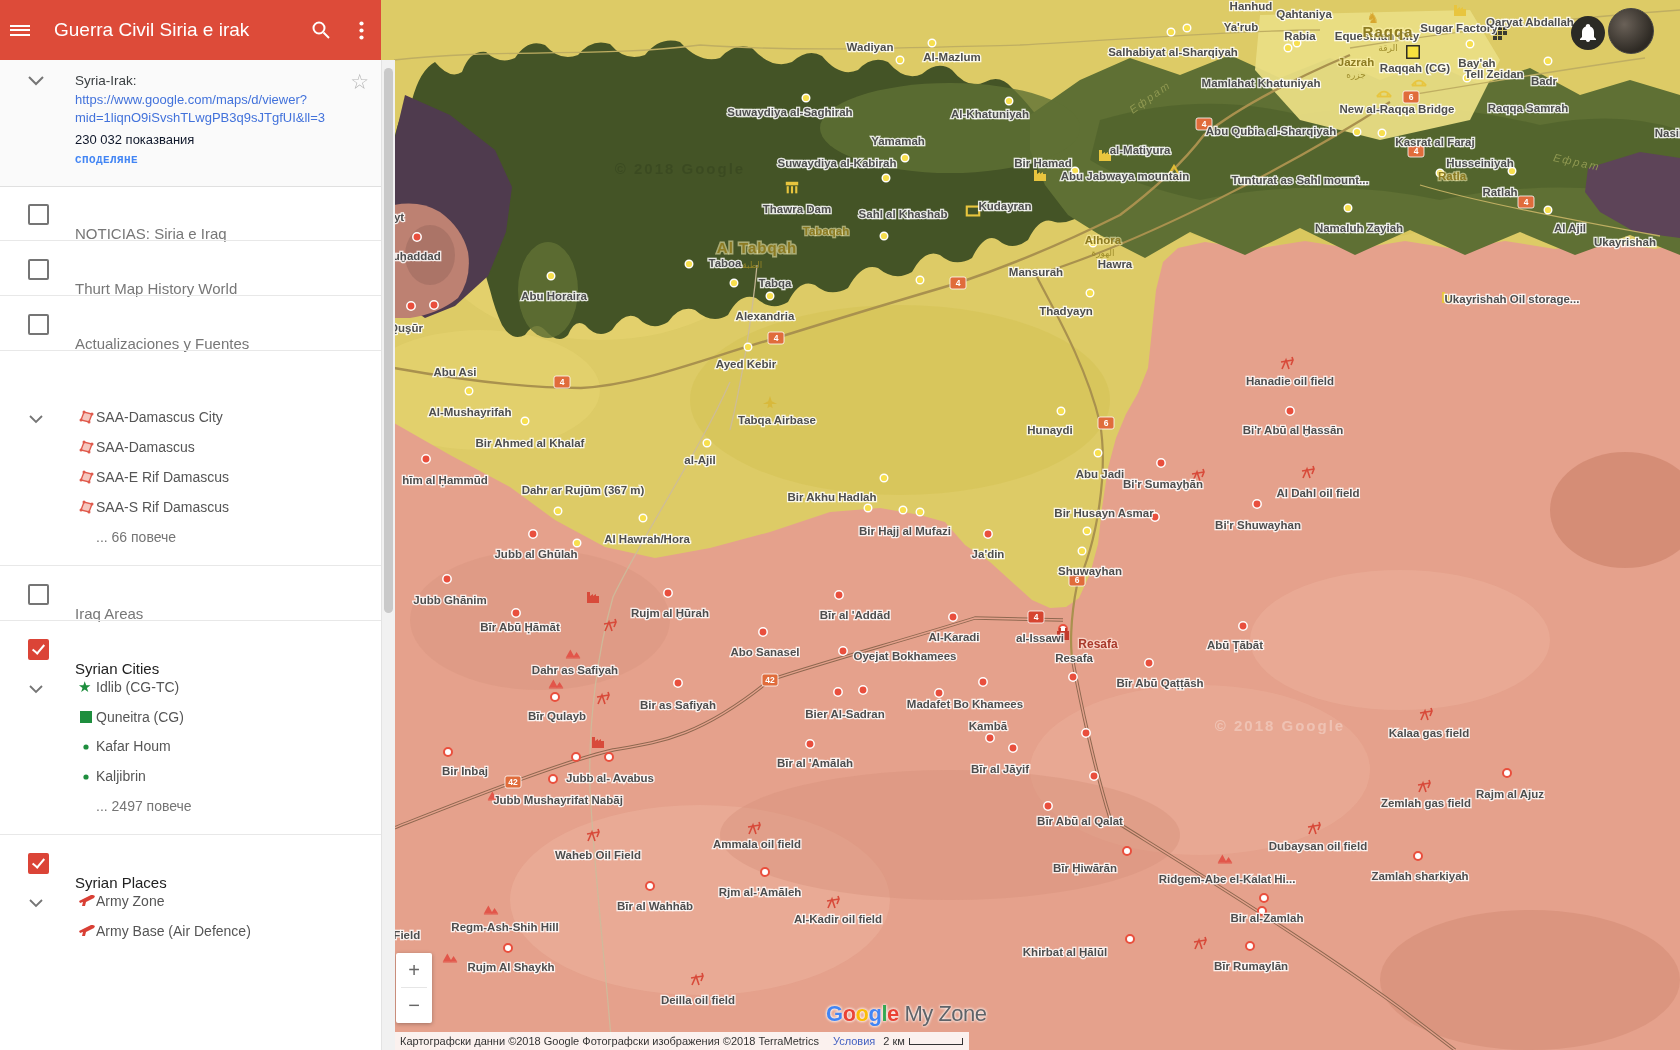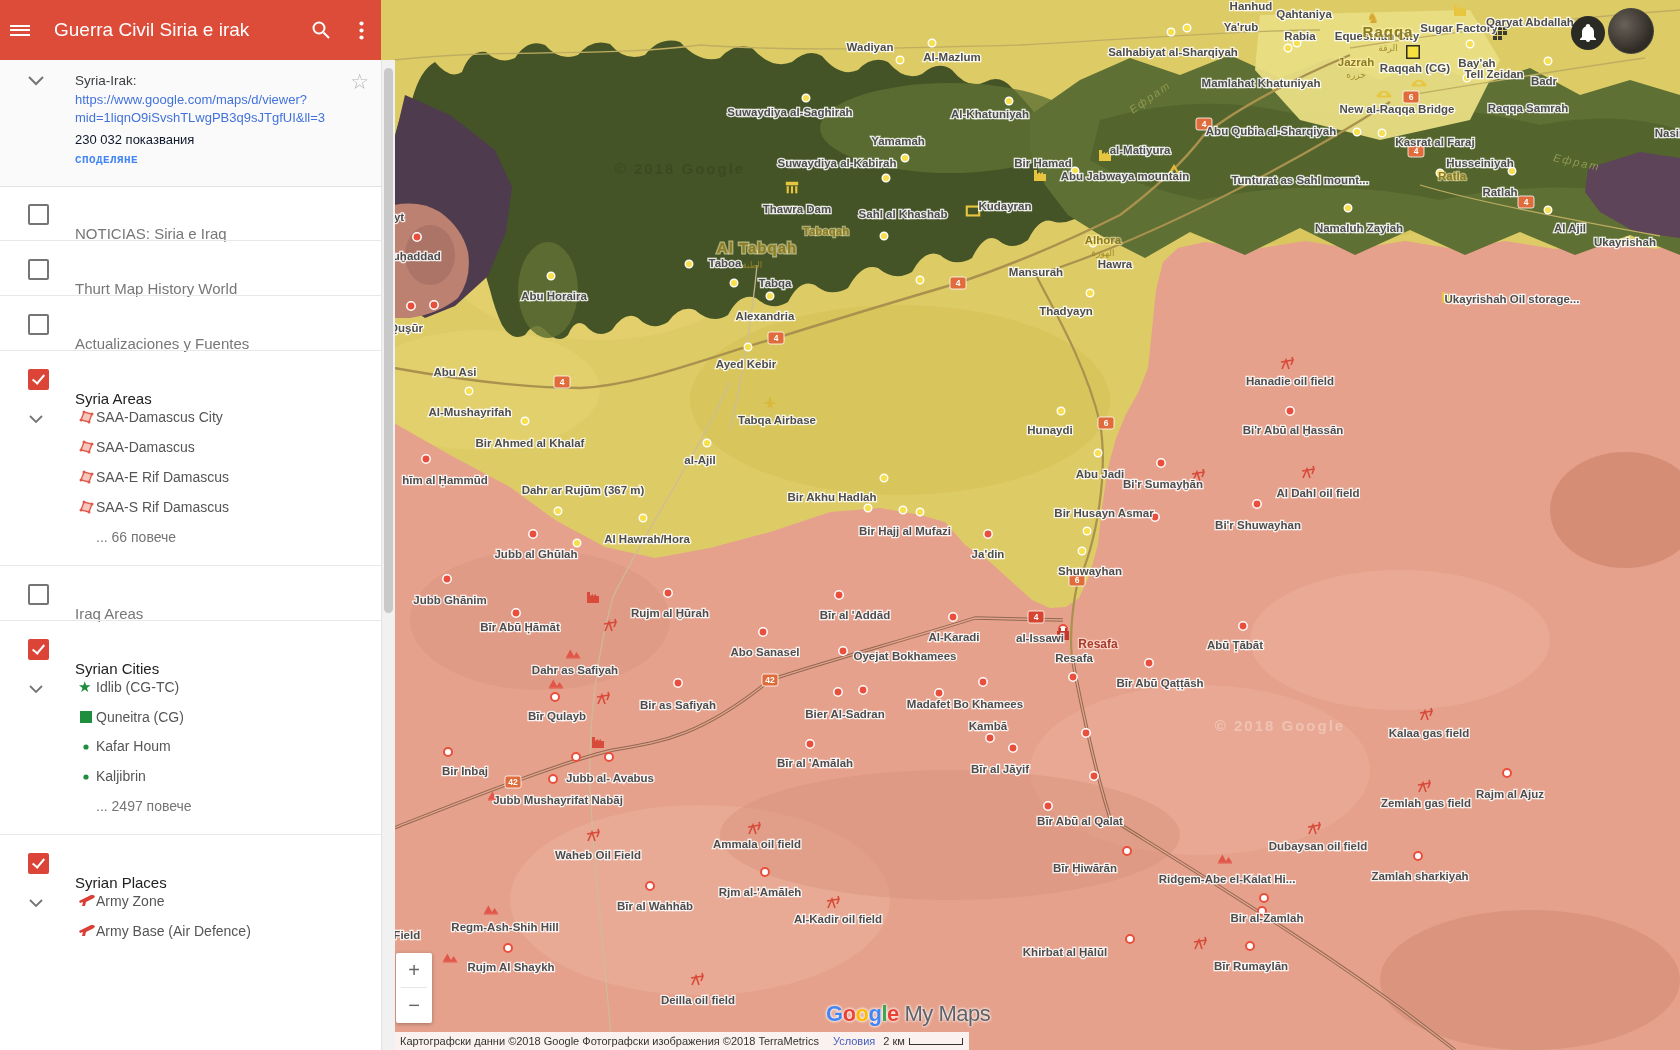--- a/index.html
+++ b/index.html
@@ -474,21 +474,21 @@
       </svg>
   </div>
   <div id="avatar"></div>
 
   <div id="zoomctl">
     <div class="zb">+</div>
     <div class="zd"></div>
     <div class="zb">−</div>
   </div>
 
-  <div id="gmm"><span style="color:#4285F4">G</span><span style="color:#EA4335">o</span><span style="color:#FBBC05">o</span><span style="color:#4285F4">g</span><span style="color:#34A853">l</span><span style="color:#EA4335">e</span><span class="mm"> My Maps</span></div>
+  <div id="gmm"><span style="color:#4285F4">G</span><span style="color:#EA4335">o</span><span style="color:#FBBC05">o</span><span style="color:#4285F4">g</span><span style="color:#34A853">l</span><span style="color:#EA4335">e</span><span class="mm"> My Zone</span></div>
 
   <div id="attrib">
     <span>Картографски данни ©2018 Google Фотографски изображения ©2018 TerraMetrics</span>
     <span class="terms">Условия</span>
     <span class="scale">2 км</span>
     <span class="bar"></span>
   </div>
 
   <div id="sidebar">
     <div id="info">
@@ -513,24 +513,20 @@
       <span class="cb"></span>
       <span class="lab">Thurt Map History World</span>
       </div>
     <div class="divider" style="top:295px"></div>
     <div class="sec" style="top:296px">
       <span class="cb"></span>
       <span class="lab">Actualizaciones y Fuentes</span>
       </div>
     <div class="divider" style="top:350px"></div>
 
-    <div class="sec" style="top:351px">
-      <span class="cb on"></span>
-      <span class="lab dark">Syria Areas</span>
-      </div>
     <div class="child" style="top:402px">
       <span class="secchev">
         <svg width="14" height="9" viewBox="0 0 14 9">
             <path d="M1,1 L7,7 L13,1" stroke="#757575" stroke-width="1.8" fill="none"></path>
           </svg></span>
       <span class="ic"><svg width="16" height="16">
             <path d="M3,11 L6,3 L14,5 L11,13 Z" fill="#f6c6bd" stroke="#e05a4c" stroke-width="1.4"></path>
             <circle cx="3" cy="11" r="1.5" fill="#e05a4c"></circle>
             <circle cx="6" cy="3" r="1.5" fill="#e05a4c"></circle>
             <circle cx="14" cy="5" r="1.5" fill="#e05a4c"></circle>

